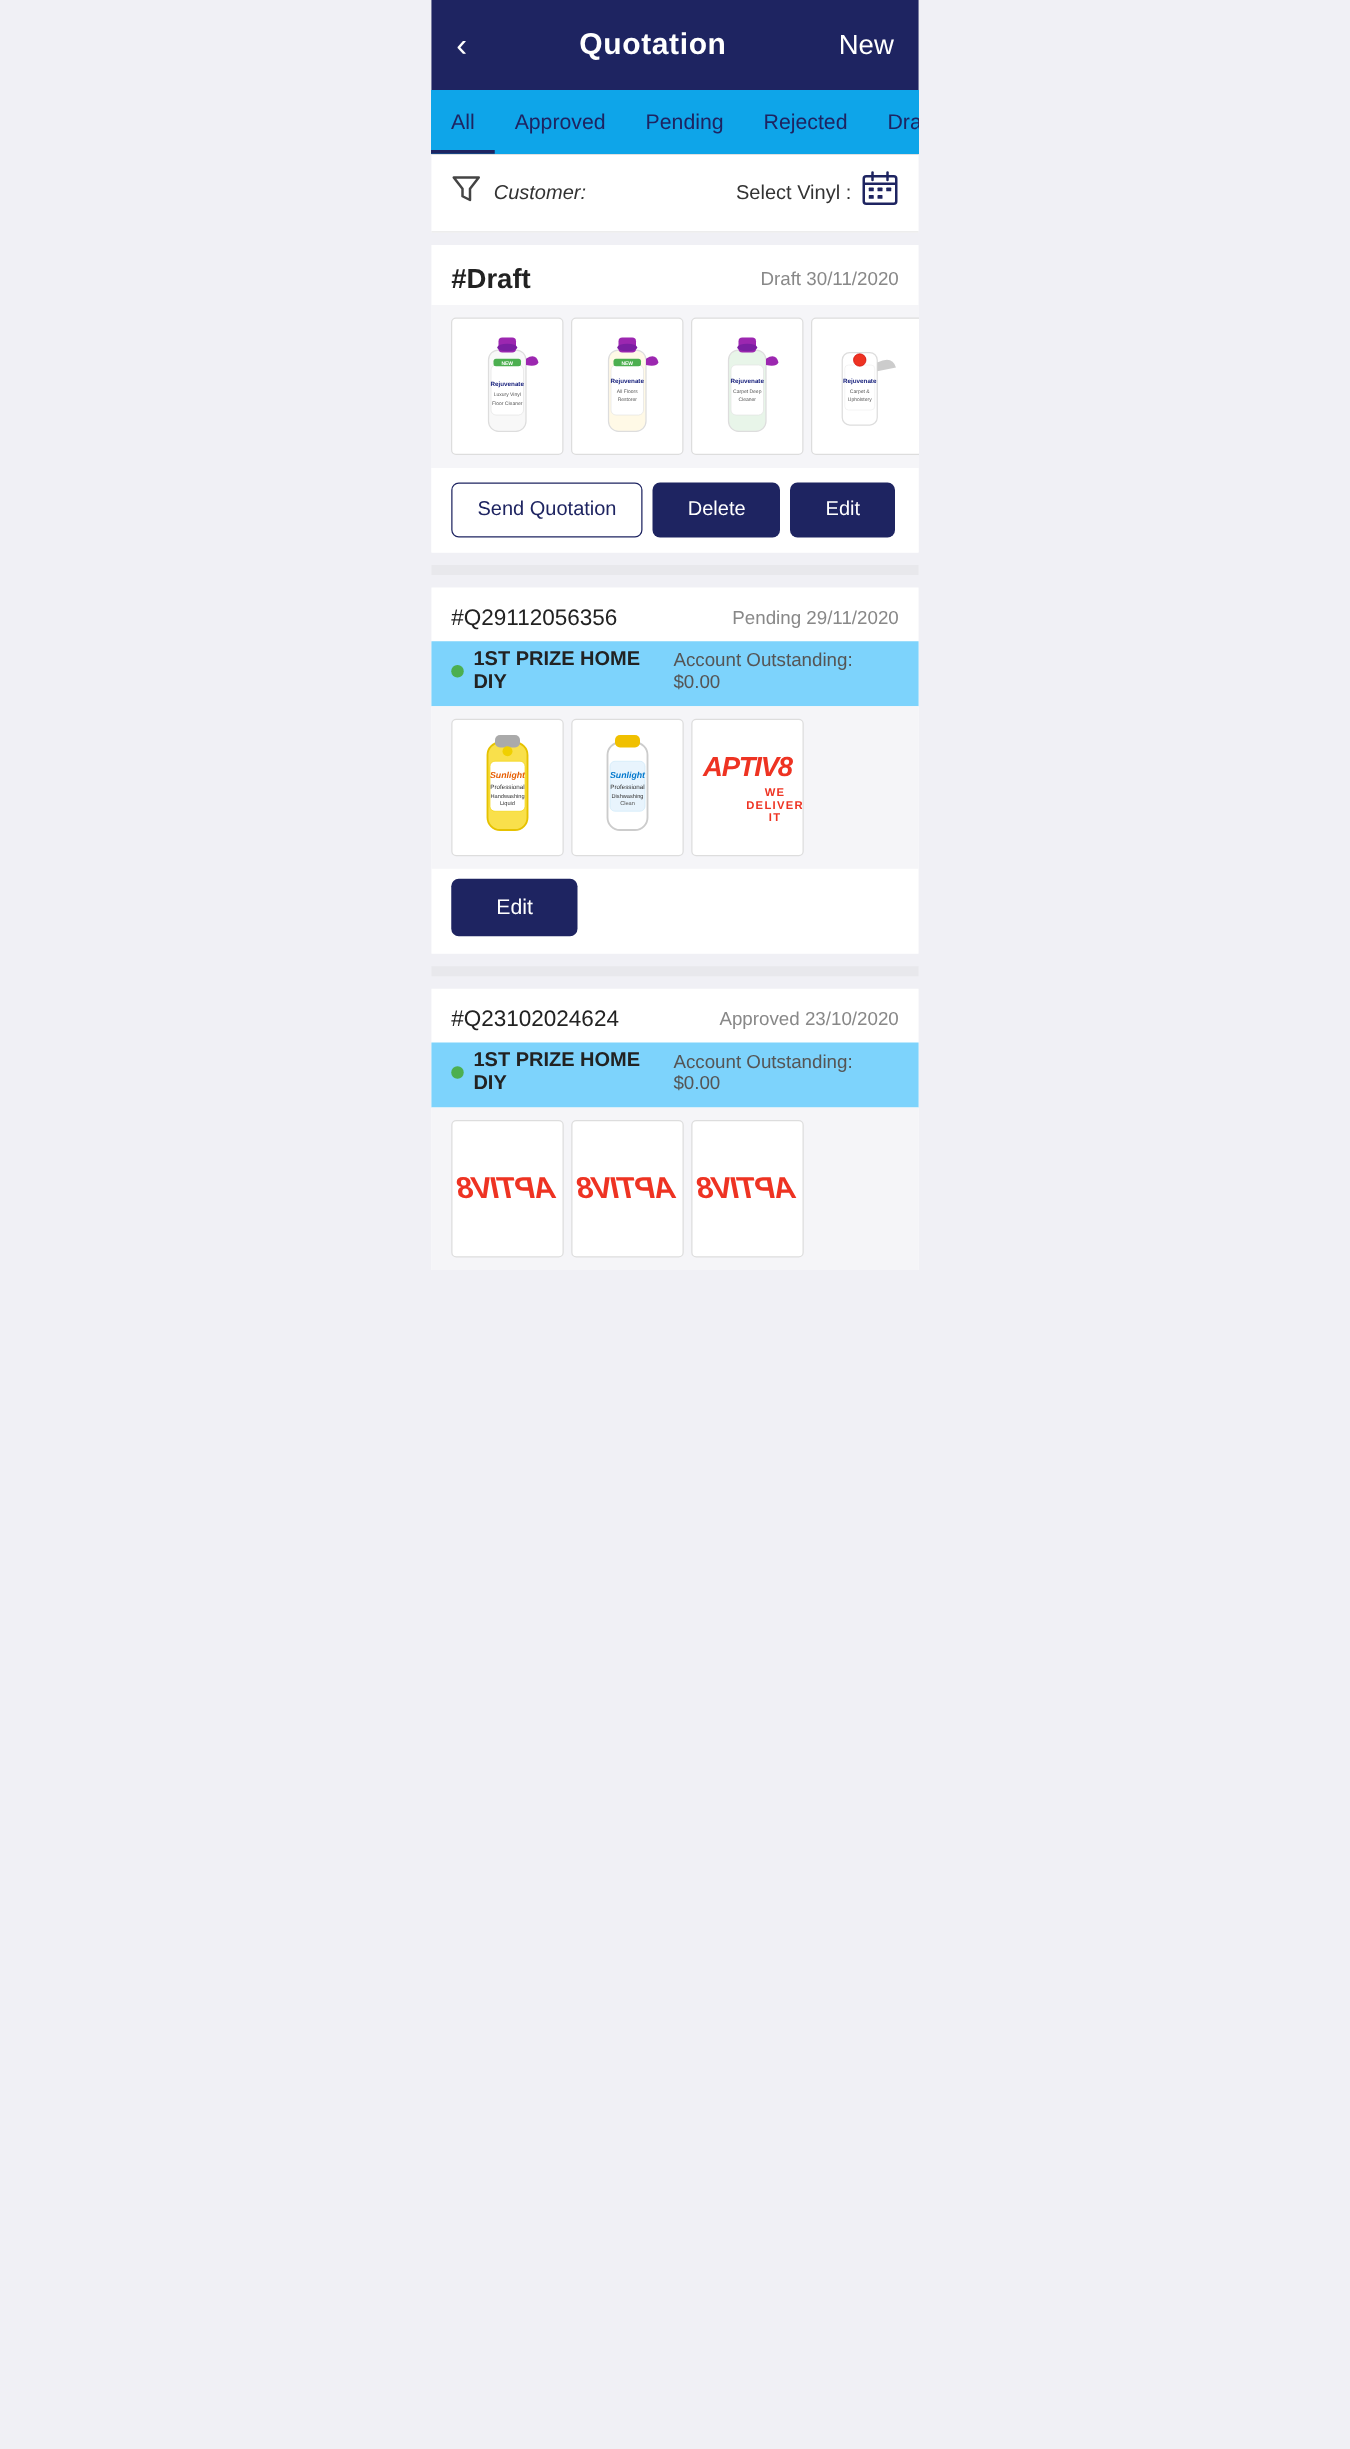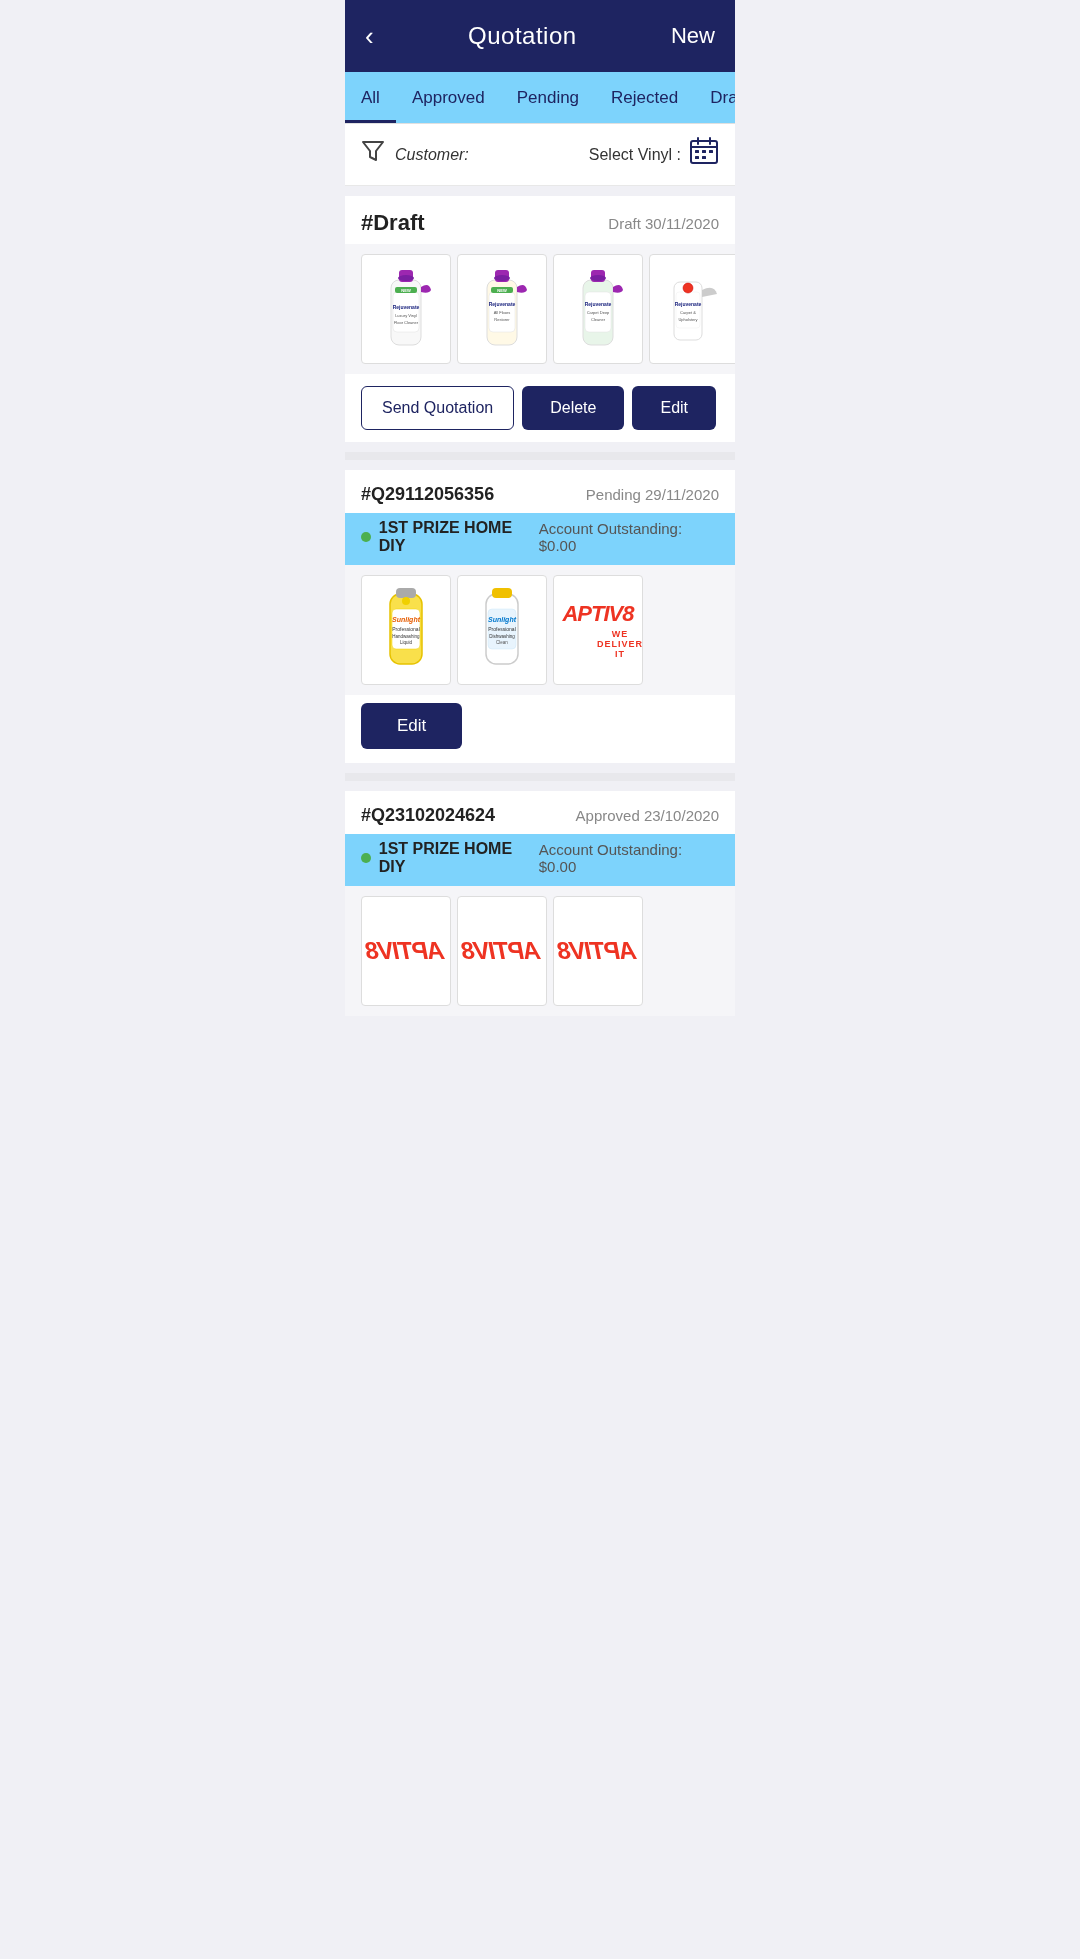--- a/index.html
+++ b/index.html
@@ -23,33 +23,33 @@
     }
     .header-back {
       color: white;
       font-size: 26px;
       font-weight: 300;
       cursor: pointer;
     }
     .header-title {
       color: white;
       font-size: 24px;
-      font-weight: 400;
+      font-weight: 700;
       letter-spacing: 0.5px;
     }
     .header-new {
       color: white;
       font-size: 22px;
       font-weight: 400;
       cursor: pointer;
     }
 
     
     .tabs {
-      background: #7dd3fc;
+      background: #0ea5e9;
       display: flex;
       border-bottom: 1px solid #e0e0e0;
       overflow-x: auto;
     }
     .tab {
       padding: 16px 16px 12px;
       font-size: 17px;
       color: #1e2461;
       font-weight: 500;
       white-space: nowrap;
@@ -106,21 +106,21 @@
       padding: 0;
     }
     .card-header {
       display: flex;
       justify-content: space-between;
       align-items: center;
       padding: 14px 16px 8px;
     }
     .card-id {
       font-size: 18px;
-      font-weight: 700;
+      font-weight: 400;
       color: #222;
     }
     .card-status {
       font-size: 15px;
       color: #888;
     }
 
     
     .customer-row {
       display: flex;

